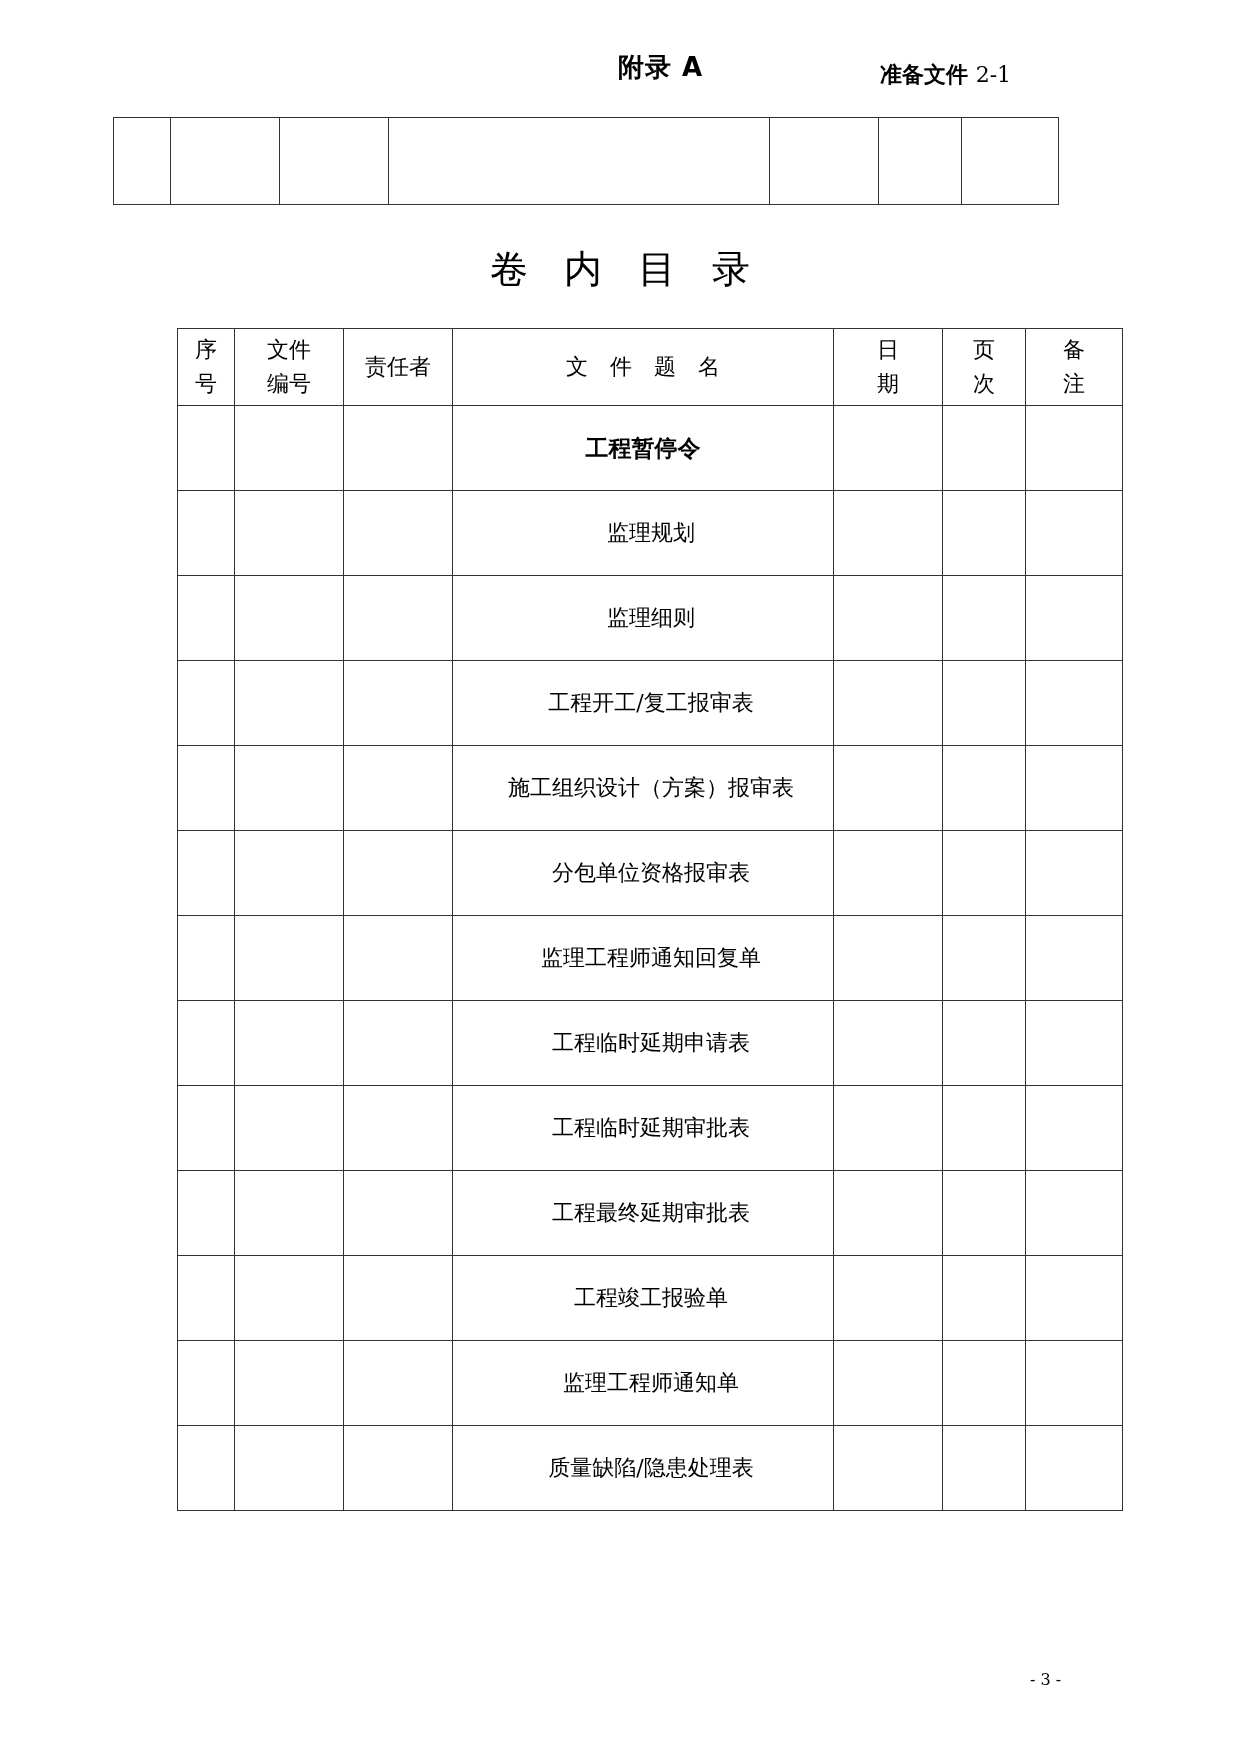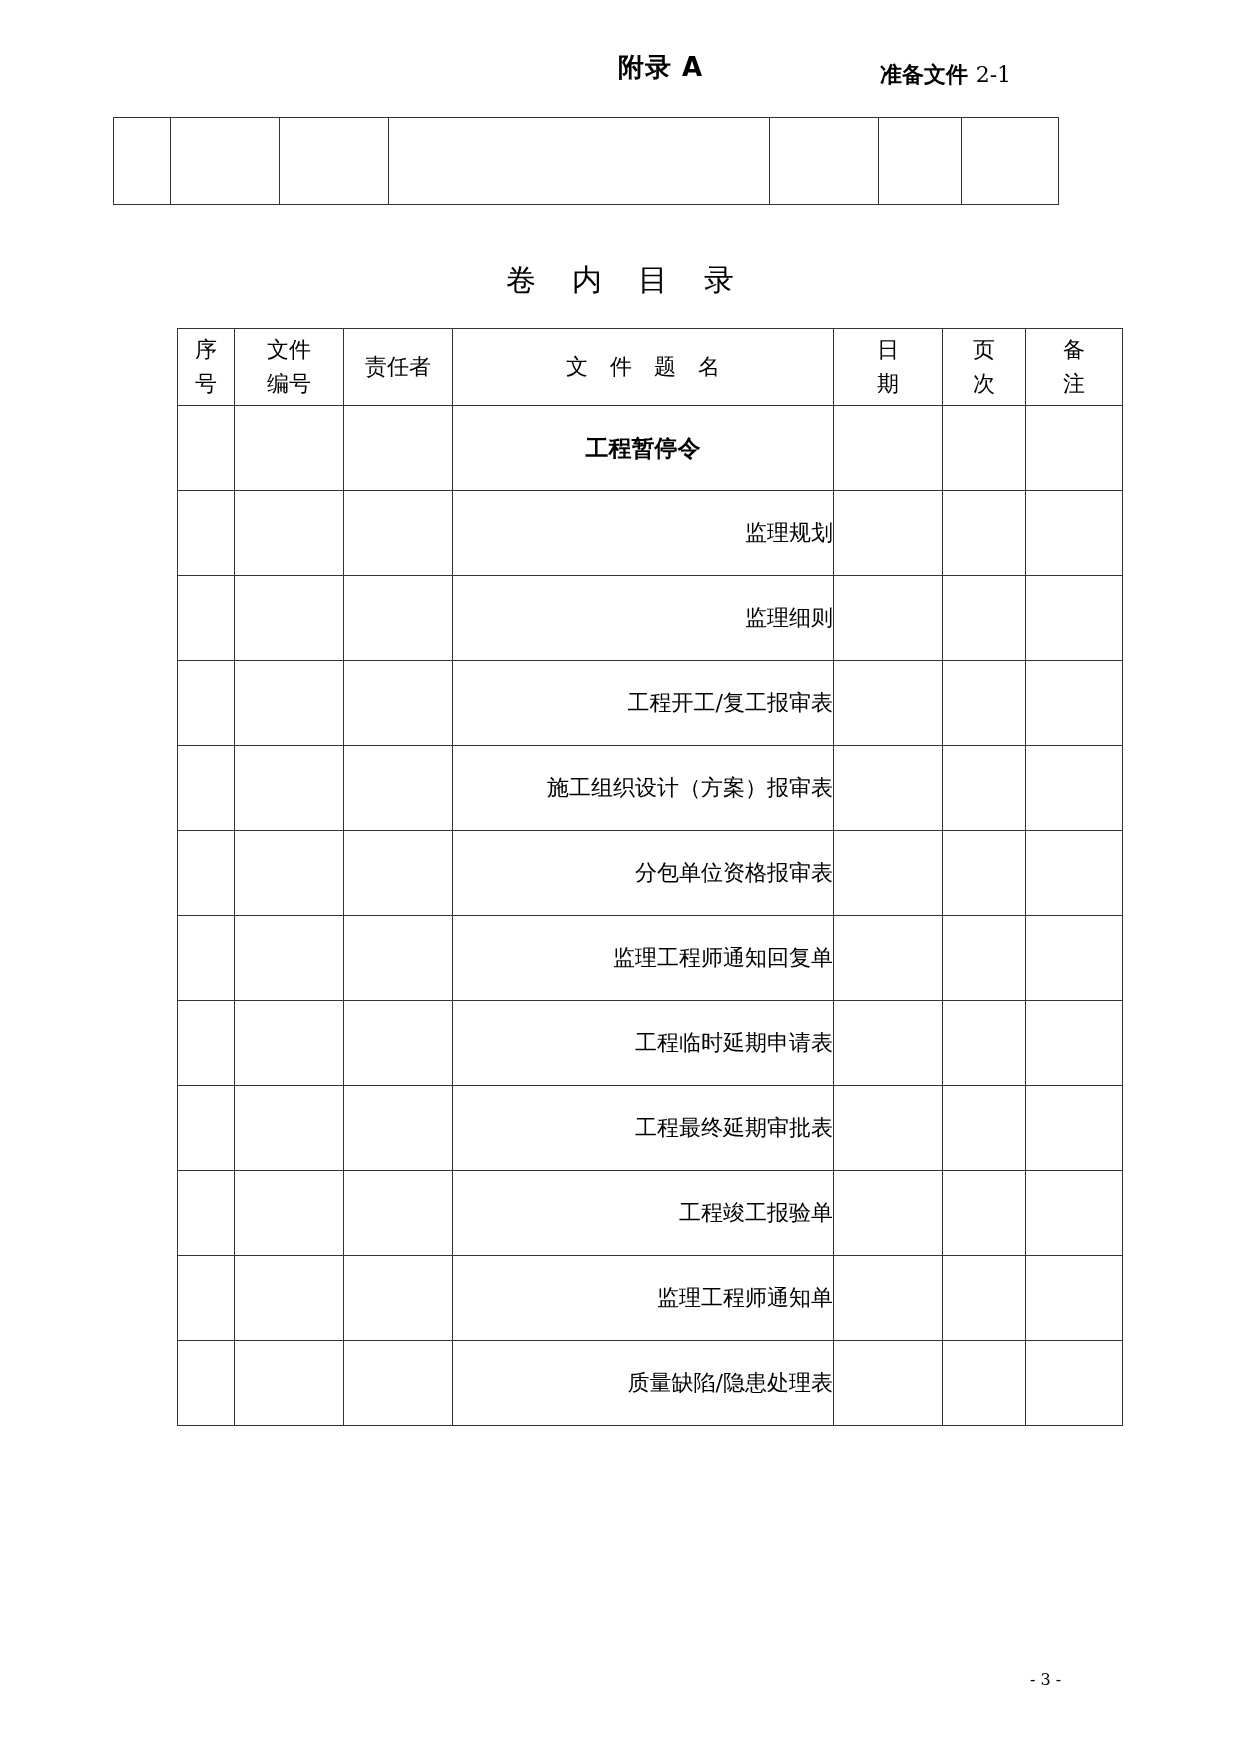--- a/index.html
+++ b/index.html
@@ -4,27 +4,27 @@
 <style>
   html, body { margin: 0; padding: 0; background: #ffffff; }
   body { width: 1240px; height: 1753px; position: relative; overflow: hidden; color: #000; font-family: "DejaVu Serif", serif; }
   .hdr-appendix { position: absolute; left: 590px; top: 50px; font-family: "DejaVu Sans", sans-serif; font-weight: bold; font-size: 26px; letter-spacing: 1px; margin-left: 28px; }
   .hdr-docnum { position: absolute; left: 880px; top: 60px; font-family: "DejaVu Sans", sans-serif; font-weight: bold; font-size: 22px; }
   .hdr-docnum .num { font-family: "DejaVu Serif", serif; font-weight: normal; font-size: 22px; }
   table { border-collapse: collapse; position: absolute; }
   td, th { border: 1.5px solid #333; padding: 0; }
   .top-table { left: 113px; top: 117px; }
   .top-table td { height: 86px; }
-  .title { position: absolute; left: 0; width: 1240px; top: 260px; text-align: center; font-family: "DejaVu Sans", sans-serif; font-size: 30px; letter-spacing: 36px; text-indent: 36px; }
+  .title { position: absolute; left: 0; width: 1240px; top: 244px; text-align: center; font-family: "DejaVu Sans", sans-serif; font-size: 38px; letter-spacing: 36px; text-indent: 36px; }
   .main-table { left: 177px; top: 328px; }
   .main-table th { height: 76px; font-family: "DejaVu Sans", sans-serif; font-weight: normal; font-size: 22px; line-height: 34px; text-align: center; vertical-align: middle; }
   .main-table th.wide-title { letter-spacing: 22px; text-indent: 22px; }
   .main-table td { height: 84px; font-size: 22px; vertical-align: middle; }
   .main-table td.section { text-align: center; font-family: "DejaVu Sans", sans-serif; font-weight: bold; font-size: 23px; }
-  .main-table td.name { text-align: right; padding-left: 16px; }
+  .main-table td.name { text-align: center; padding-left: 16px; }
   .page-num { position: absolute; left: 1030px; top: 1670px; font-size: 16px; }
 </style>
 </head>
 <body>
 
 <div class="hdr-appendix">附录 A</div>
 <div class="hdr-docnum">
   <span>准备文件</span>
   <span class="num">2-1</span>
 </div>
@@ -127,20 +127,29 @@
         <td></td>
         <td class="name">工程临时延期申请表</td>
         <td></td>
         <td></td>
         <td></td>
       </tr>
       <tr>
         <td></td>
         <td></td>
         <td></td>
+        <td class="name">工程临时延期审批表</td>
+        <td></td>
+        <td></td>
+        <td></td>
+      </tr>
+      <tr>
+        <td></td>
+        <td></td>
+        <td></td>
         <td class="name">工程最终延期审批表</td>
         <td></td>
         <td></td>
         <td></td>
       </tr>
       <tr>
         <td></td>
         <td></td>
         <td></td>
         <td class="name">工程竣工报验单</td>

